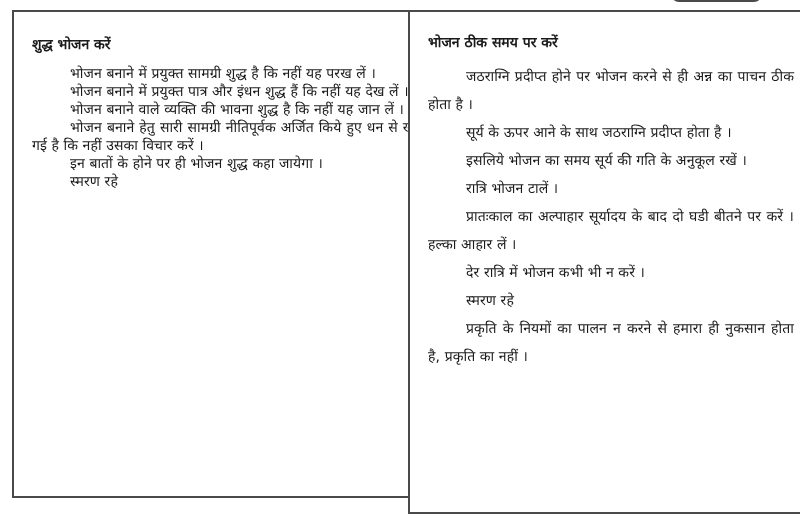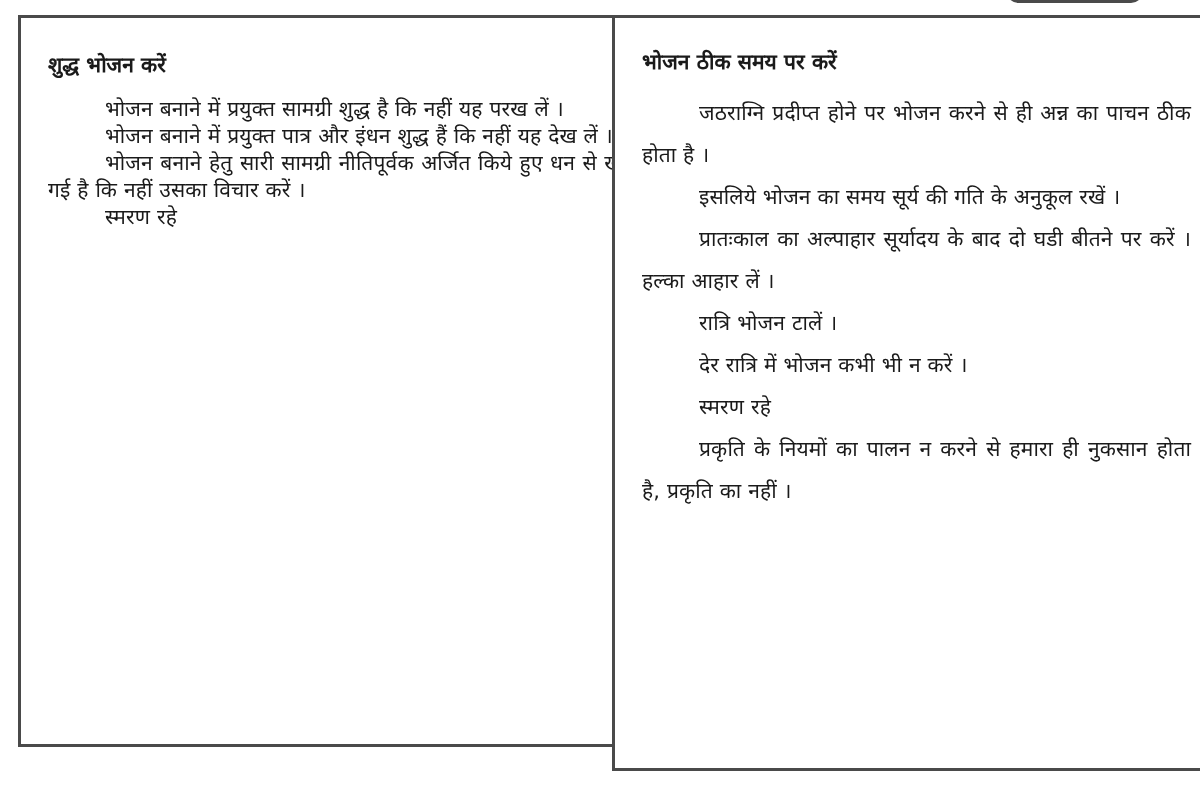--- a/index.html
+++ b/index.html
@@ -17,26 +17,29 @@
 </style>
 </head>
 <body>
 
 <div class="tab-top"></div>
 
 <div class="box box-left">
   <div class="heading">शुद्ध भोजन करें</div>
   <p class="para">भोजन बनाने में प्रयुक्त सामग्री शुद्ध है कि नहीं यह परख लें ।</p>
   <p class="para">भोजन बनाने में प्रयुक्त पात्र और इंधन शुद्ध हैं कि नहीं यह देख लें ।</p>
+  <p class="para">भोजन बनाने वाले व्यक्ति की भावना शुद्ध है कि नहीं यह जान लें ।</p>
   <p class="para">भोजन बनाने हेतु सारी सामग्री नीतिपूर्वक अर्जित किये हुए धन से खरीदी गई है कि नहीं उसका विचार करें ।</p>
+  <p class="para">इन बातों के होने पर ही भोजन शुद्ध कहा जायेगा ।</p>
   <p class="para">स्मरण रहे</p>
 </div>
 
 <div class="box box-right">
   <div class="heading">भोजन ठीक समय पर करें</div>
   <p class="para">जठराग्नि प्रदीप्त होने पर भोजन करने से ही अन्न का पाचन ठीक होता है ।</p>
+  <p class="para">सूर्य के ऊपर आने के साथ जठराग्नि प्रदीप्त होता है ।</p>
   <p class="para">इसलिये भोजन का समय सूर्य की गति के अनुकूल रखें ।</p>
+  <p class="para">रात्रि भोजन टालें ।</p>
   <p class="para">प्रातःकाल का अल्पाहार सूर्यादय के बाद दो घडी बीतने पर करें । हल्का आहार लें ।</p>
-  <p class="para">रात्रि भोजन टालें ।</p>
   <p class="para">देर रात्रि में भोजन कभी भी न करें ।</p>
   <p class="para">स्मरण रहे</p>
   <p class="para">प्रकृति के नियमों का पालन न करने से हमारा ही नुकसान होता है, प्रकृति का नहीं ।</p>
 </div>
 
 </body></html>

